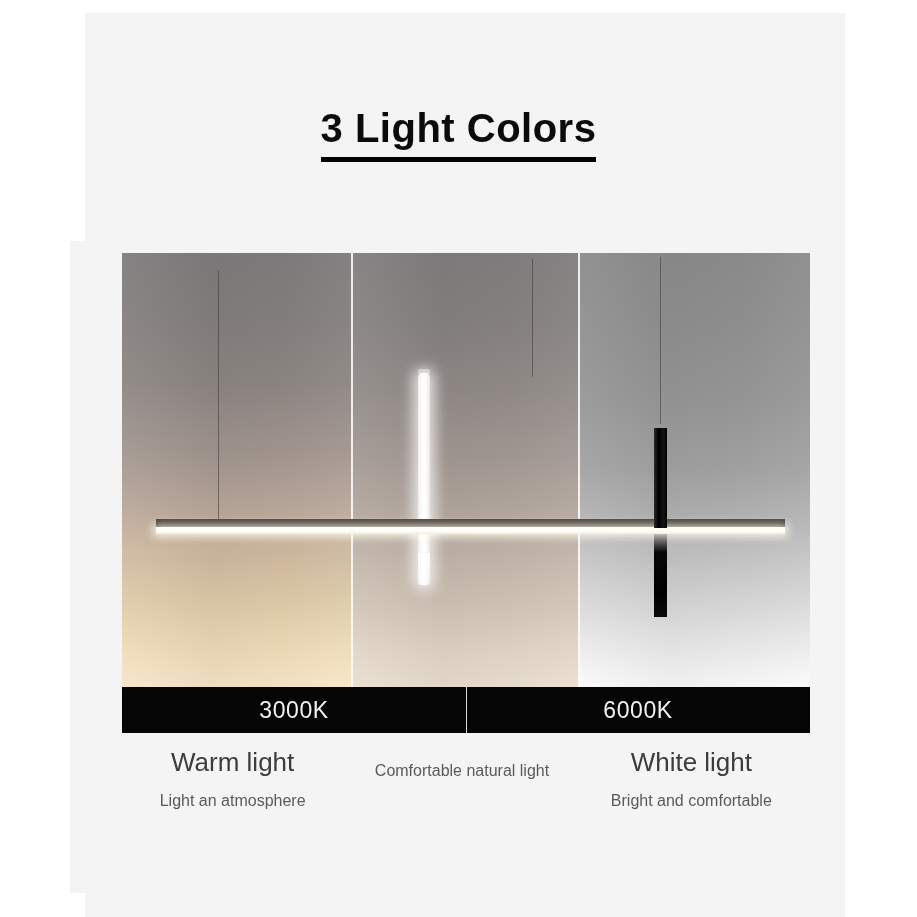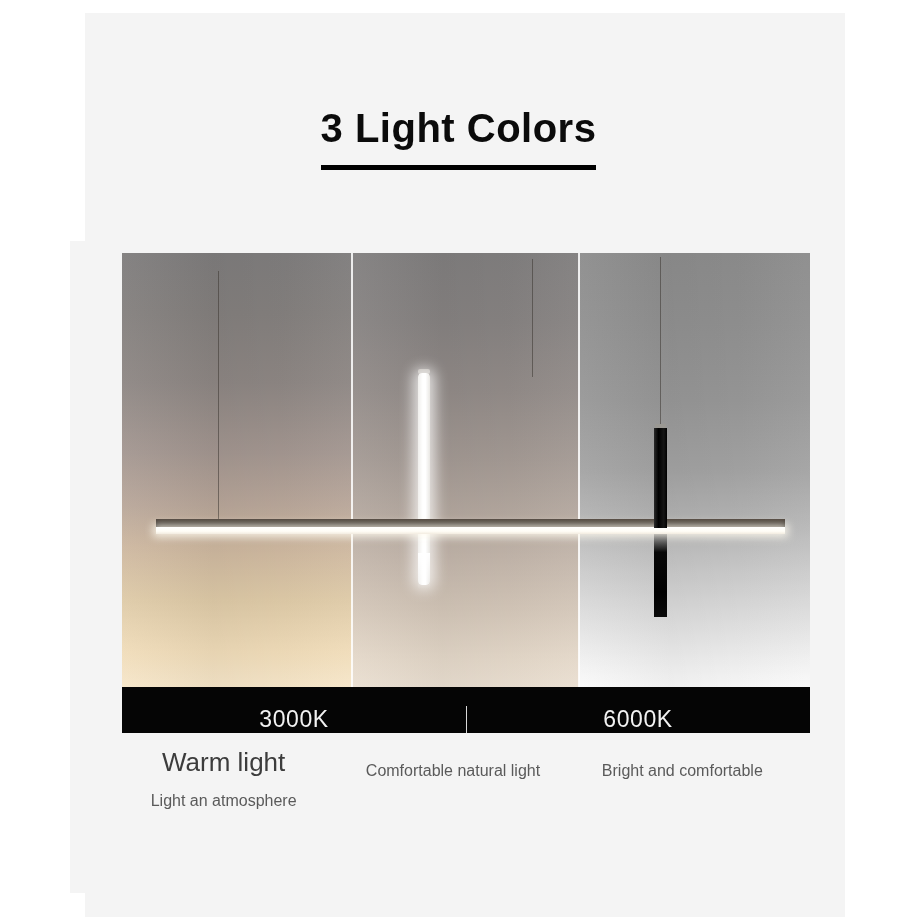--- a/index.html
+++ b/index.html
@@ -32,21 +32,21 @@
     width: 917px;
     text-align: center;
   }
   .title {
     display: inline-block;
     font-size: 40px;
     font-weight: bold;
     color: #0b0b0b;
     letter-spacing: 0.5px;
     line-height: 1;
-    padding-bottom: 17px;
+    padding-bottom: 9px;
     border-bottom: 5px solid #000000;
   }
 
   
   .photo {
     position: absolute;
     left: 122px;
     top: 253px;
     width: 688px;
     height: 434px;
@@ -190,21 +190,20 @@
 
   
   .temp-bar {
     position: absolute;
     left: 122px;
     top: 687px;
     width: 688px;
     height: 46px;
     background: #050505;
     display: flex;
-    align-items: flex-end;
   }
   .temp-cell {
     flex: 1 1 0;
     display: flex;
     align-items: center;
     justify-content: center;
     color: #f2f2f2;
     font-size: 23px;
     font-weight: 300;
     letter-spacing: 0.6px;
@@ -214,21 +213,21 @@
     content: "";
     position: absolute;
     left: 0; top: 0;
     width: 1px; height: 100%;
     background: rgba(255,255,255,0.85);
   }
 
   
   .captions {
     position: absolute;
-    left: 109px;
+    left: 118px;
     top: 748px;
     width: 688px;
     display: flex;
   }
   .cap-cell {
     flex: 1 1 0;
     text-align: center;
   }
   .cap-title {
     font-size: 26px;
@@ -301,17 +300,18 @@
 
   <div class="captions">
     <div class="cap-cell">
       <div class="cap-title">Warm light</div>
       <div class="cap-sub">Light an atmosphere</div>
     </div>
     <div class="cap-cell">
       <div class="cap-sub">Comfortable natural light</div>
     </div>
     <div class="cap-cell">
+      <div class="cap-title">White light</div>
       <div class="cap-sub">Bright and comfortable</div>
     </div>
   </div>
 
 </div>
 
 </body></html>

